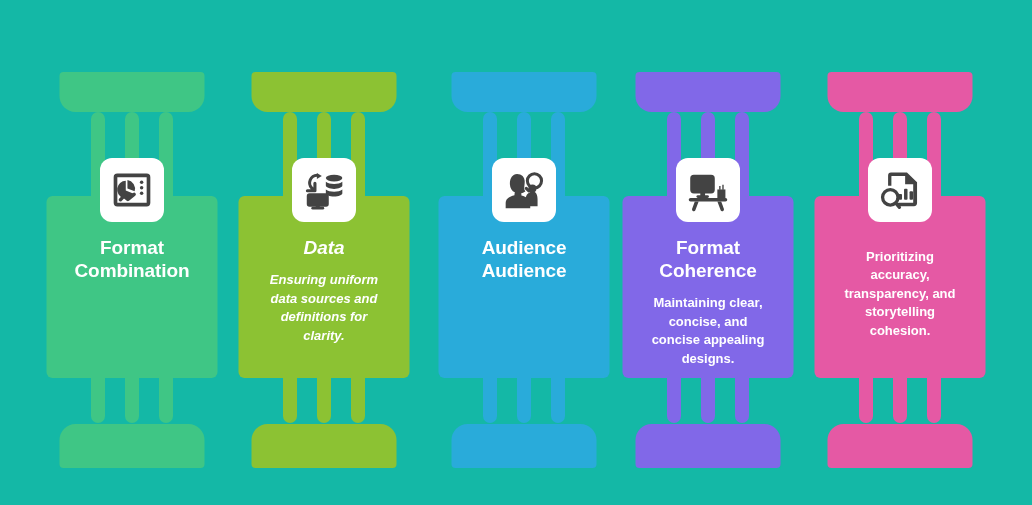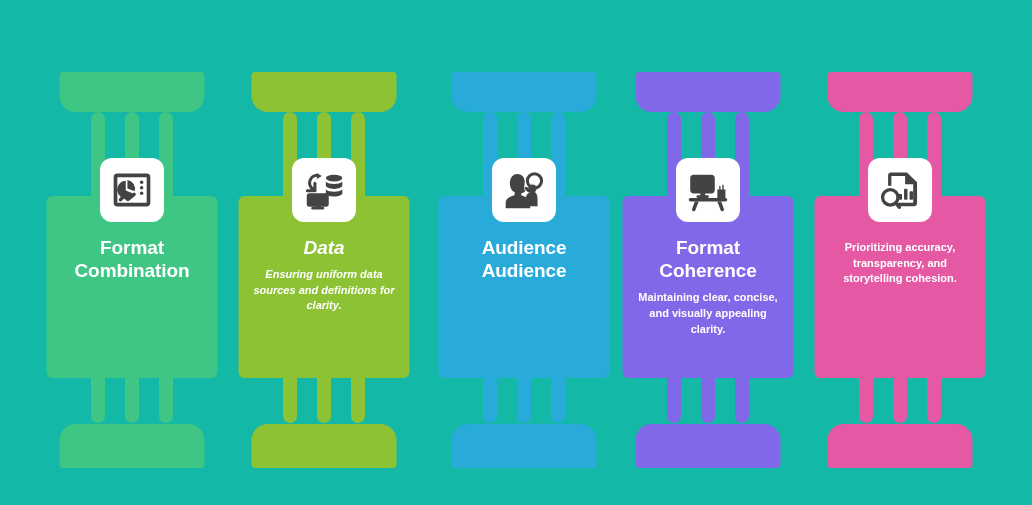--- a/index.html
+++ b/index.html
@@ -101,24 +101,24 @@
 
   .card-title {
     font-size: 19px;
     font-weight: bold;
     line-height: 1.22;
     letter-spacing: -0.1px;
     margin: 0 0 8px 0;
     color: #ffffff;
   }
   .card-desc {
-    font-size: 11px;
+    font-size: 13px;
     font-weight: bold;
     line-height: 1.42;
-    margin: 4px;
+    margin: 12px;
     color: #ffffff;
   }
 
   
   .icon-badge {
     position: absolute;
     left: 50%;
     transform: translateX(-50%);
     top: 158px;
     width: 64px;
@@ -231,21 +231,21 @@
 
   <div class="column" style="left:612px; color:#8168e8;">
     <div class="top-bar" style="background:#8168e8;"></div>
     <div class="pins top">
       <div class="pin"></div>
       <div class="pin"></div>
       <div class="pin"></div>
     </div>
     <div class="card" style="background:#8168e8;">
       <p class="card-title"><span>Format</span><br><span>Coherence</span></p>
-      <p class="card-desc">Maintaining clear, concise, and visually appealing clarity.</p>
+      <p class="card-desc">Maintaining clear, concise, and concise appealing designs.</p>
     </div>
     <div class="icon-badge">
       <svg viewBox="0 0 48 48" aria-hidden="true">
         <path class="ico" d="M8.6 7.4h18.8a4 4 0 0 1 4 4v12.4a4 4 0 0 1-4 4H8.6a4 4 0 0 1-4-4V11.4a4 4 0 0 1 4-4z"></path>
         <rect class="ico" x="15.6" y="26.6" width="5.2" height="4.6"></rect>
         <rect class="ico" x="11.4" y="29.6" width="13.6" height="3.1" rx="1.55"></rect>
         <path class="ico" d="M36.2 19.6h1.5v4h-1.5z"></path>
         <path class="ico" d="M39.6 18.2h1.5v5.4h-1.5z"></path>
         <path class="ico" d="M34.2 23.4h8.8v9.4h-8.8z"></path>
         <rect class="ico" x="3" y="32.6" width="42" height="4" rx="2"></rect>

